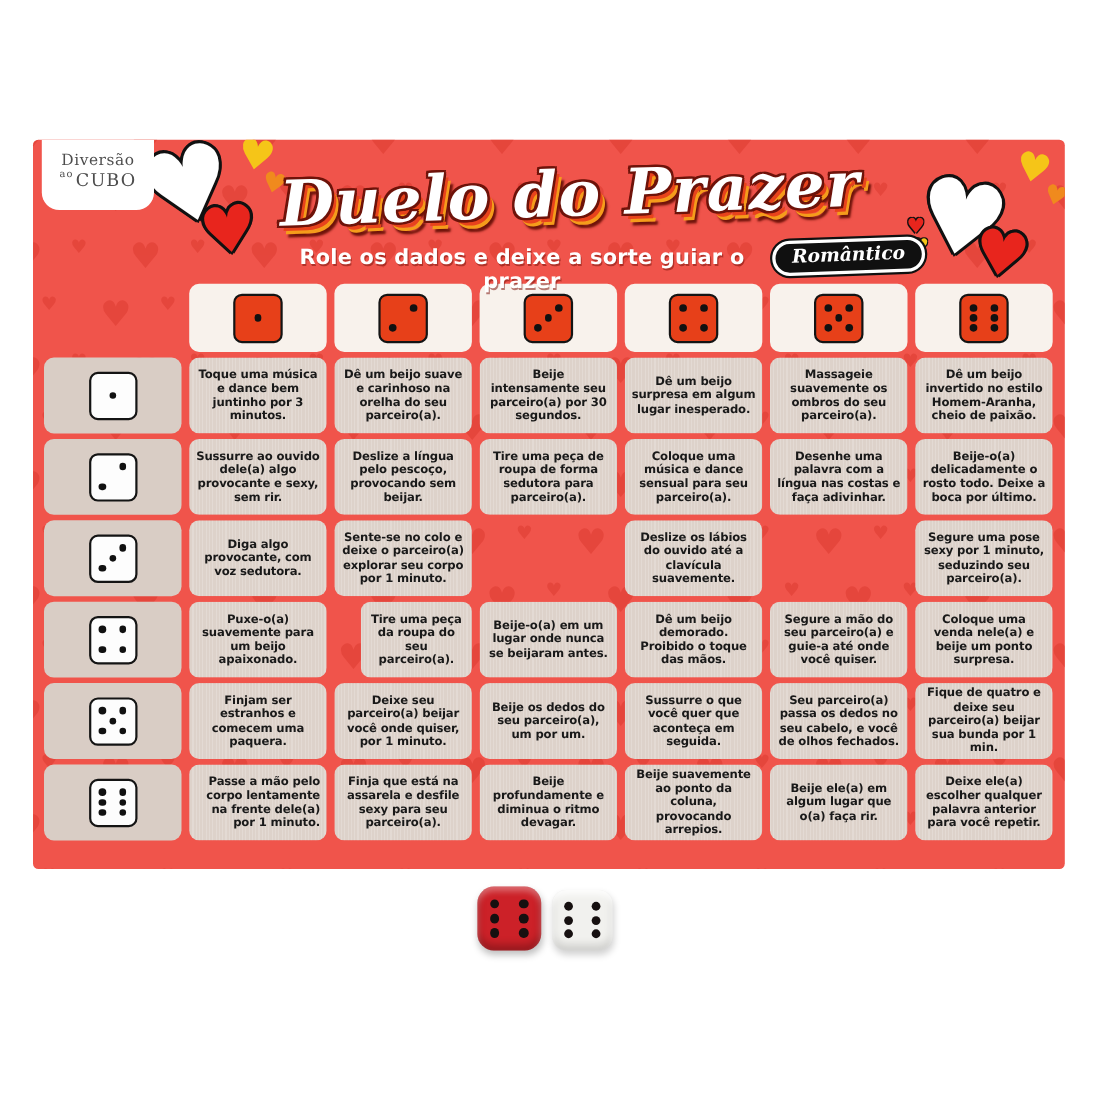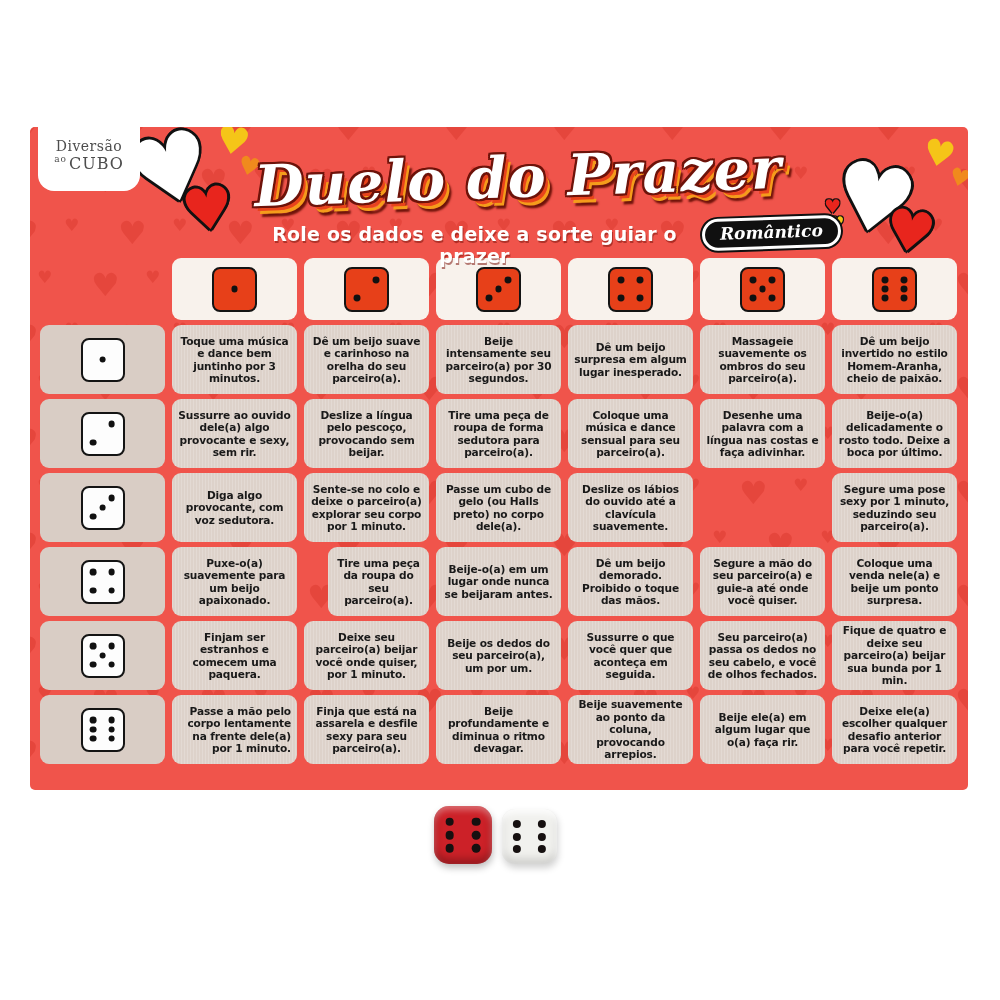--- a/index.html
+++ b/index.html
@@ -443,21 +443,20 @@
       <div class="tcell" style="grid-area: 3 / 7;">Beije-o(a) delicadamente o rosto todo. Deixe a boca por último.</div>
       <div class="rcell" style="grid-area: 4 / 1;">
         <div class="die white" style="width: 44px; height: 44px;">
           <div class="pip" style="left: 73%; top: 27%;"></div>
           <div class="pip" style="left: 50%; top: 50%;"></div>
           <div class="pip" style="left: 27%; top: 73%;"></div>
         </div>
       </div>
       <div class="tcell" style="grid-area: 4 / 2;">Diga algo provocante, com voz sedutora.</div>
       <div class="tcell" style="grid-area: 4 / 3;">Sente-se no colo e deixe o parceiro(a) explorar seu corpo por 1 minuto.</div>
-      <div class="tcell" style="grid-area: 4 / 4;">Passe um cubo de gelo (ou Halls preto) no corpo dele(a).</div>
       <div class="tcell" style="grid-area: 4 / 5;">Deslize os lábios do ouvido até a clavícula suavemente.</div>
       <div class="tcell" style="grid-area: 4 / 7;">Segure uma pose sexy por 1 minuto, seduzindo seu parceiro(a).</div>
       <div class="rcell" style="grid-area: 5 / 1;">
         <div class="die white" style="width: 44px; height: 44px;">
           <div class="pip" style="left: 27%; top: 27%;"></div>
           <div class="pip" style="left: 73%; top: 27%;"></div>
           <div class="pip" style="left: 27%; top: 73%;"></div>
           <div class="pip" style="left: 73%; top: 73%;"></div>
         </div>
       </div>
@@ -490,21 +489,21 @@
           <div class="pip" style="left: 73%; top: 50%;"></div>
           <div class="pip" style="left: 27%; top: 73%;"></div>
           <div class="pip" style="left: 73%; top: 73%;"></div>
         </div>
       </div>
       <div class="tcell" style="grid-area: 7 / 2; text-align: right;">Passe a mão pelo corpo lentamente na frente dele(a) por 1 minuto.</div>
       <div class="tcell" style="grid-area: 7 / 3;">Finja que está na assarela e desfile sexy para seu parceiro(a).</div>
       <div class="tcell" style="grid-area: 7 / 4;">Beije profundamente e diminua o ritmo devagar.</div>
       <div class="tcell" style="grid-area: 7 / 5;">Beije suavemente ao ponto da coluna, provocando arrepios.</div>
       <div class="tcell" style="grid-area: 7 / 6;">Beije ele(a) em algum lugar que o(a) faça rir.</div>
-      <div class="tcell" style="grid-area: 7 / 7;">Deixe ele(a) escolher qualquer desafio anterior para você repetir.</div>
+      <div class="tcell" style="grid-area: 7 / 7;">Deixe ele(a) escolher qualquer palavra anterior para você repetir.</div>
     </div>
 </div>
 
 <div id="bottom-dice">
     <div class="photo-die pd-red" style="left: 434px; top: 806px; width: 58px; height: 58px; position: absolute;">
       <div class="pip" style="left: 27%; top: 27%;"></div>
       <div class="pip" style="left: 73%; top: 27%;"></div>
       <div class="pip" style="left: 27%; top: 50%;"></div>
       <div class="pip" style="left: 73%; top: 50%;"></div>
       <div class="pip" style="left: 27%; top: 73%;"></div>

